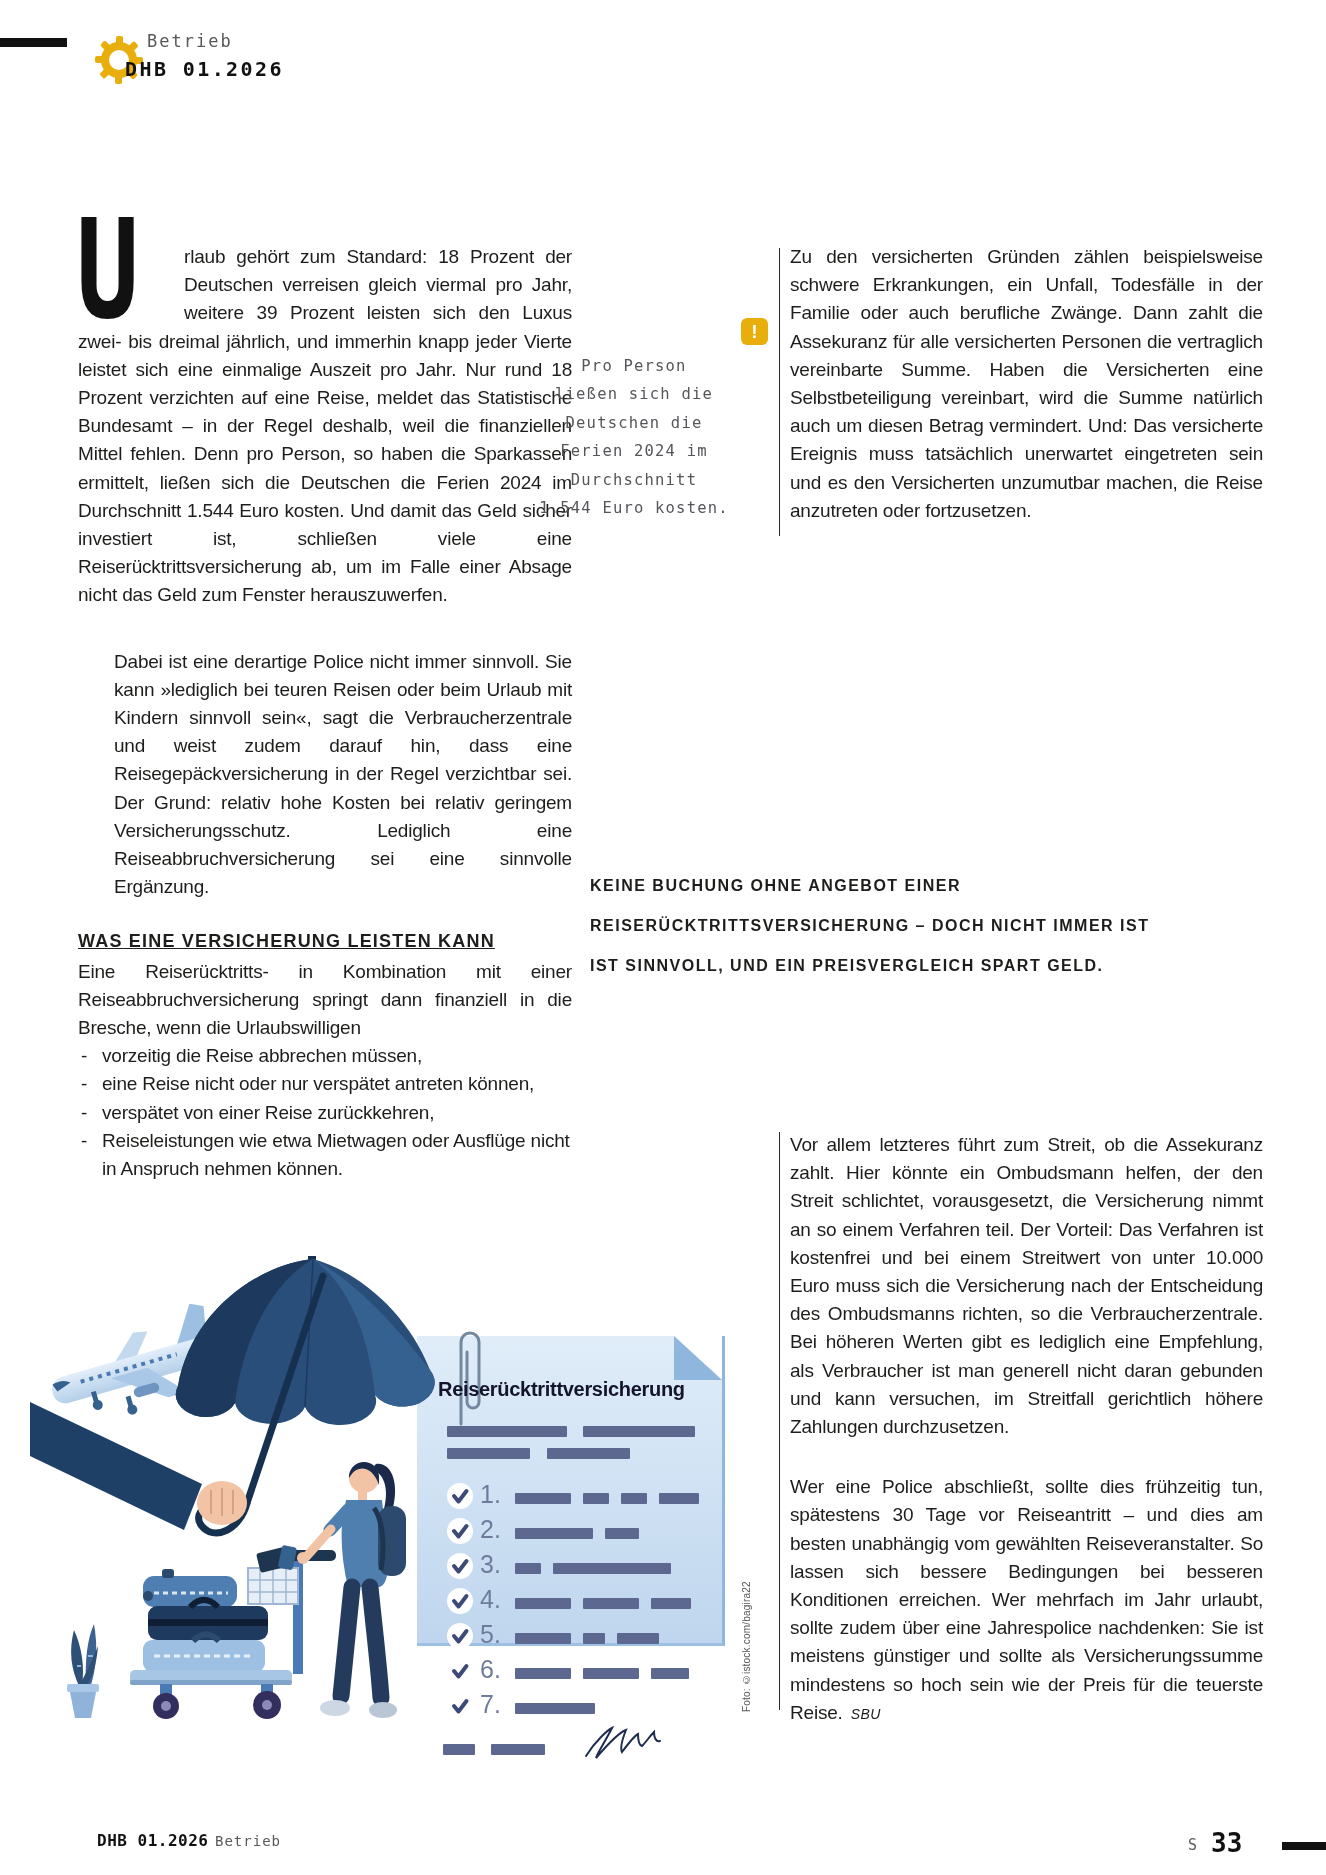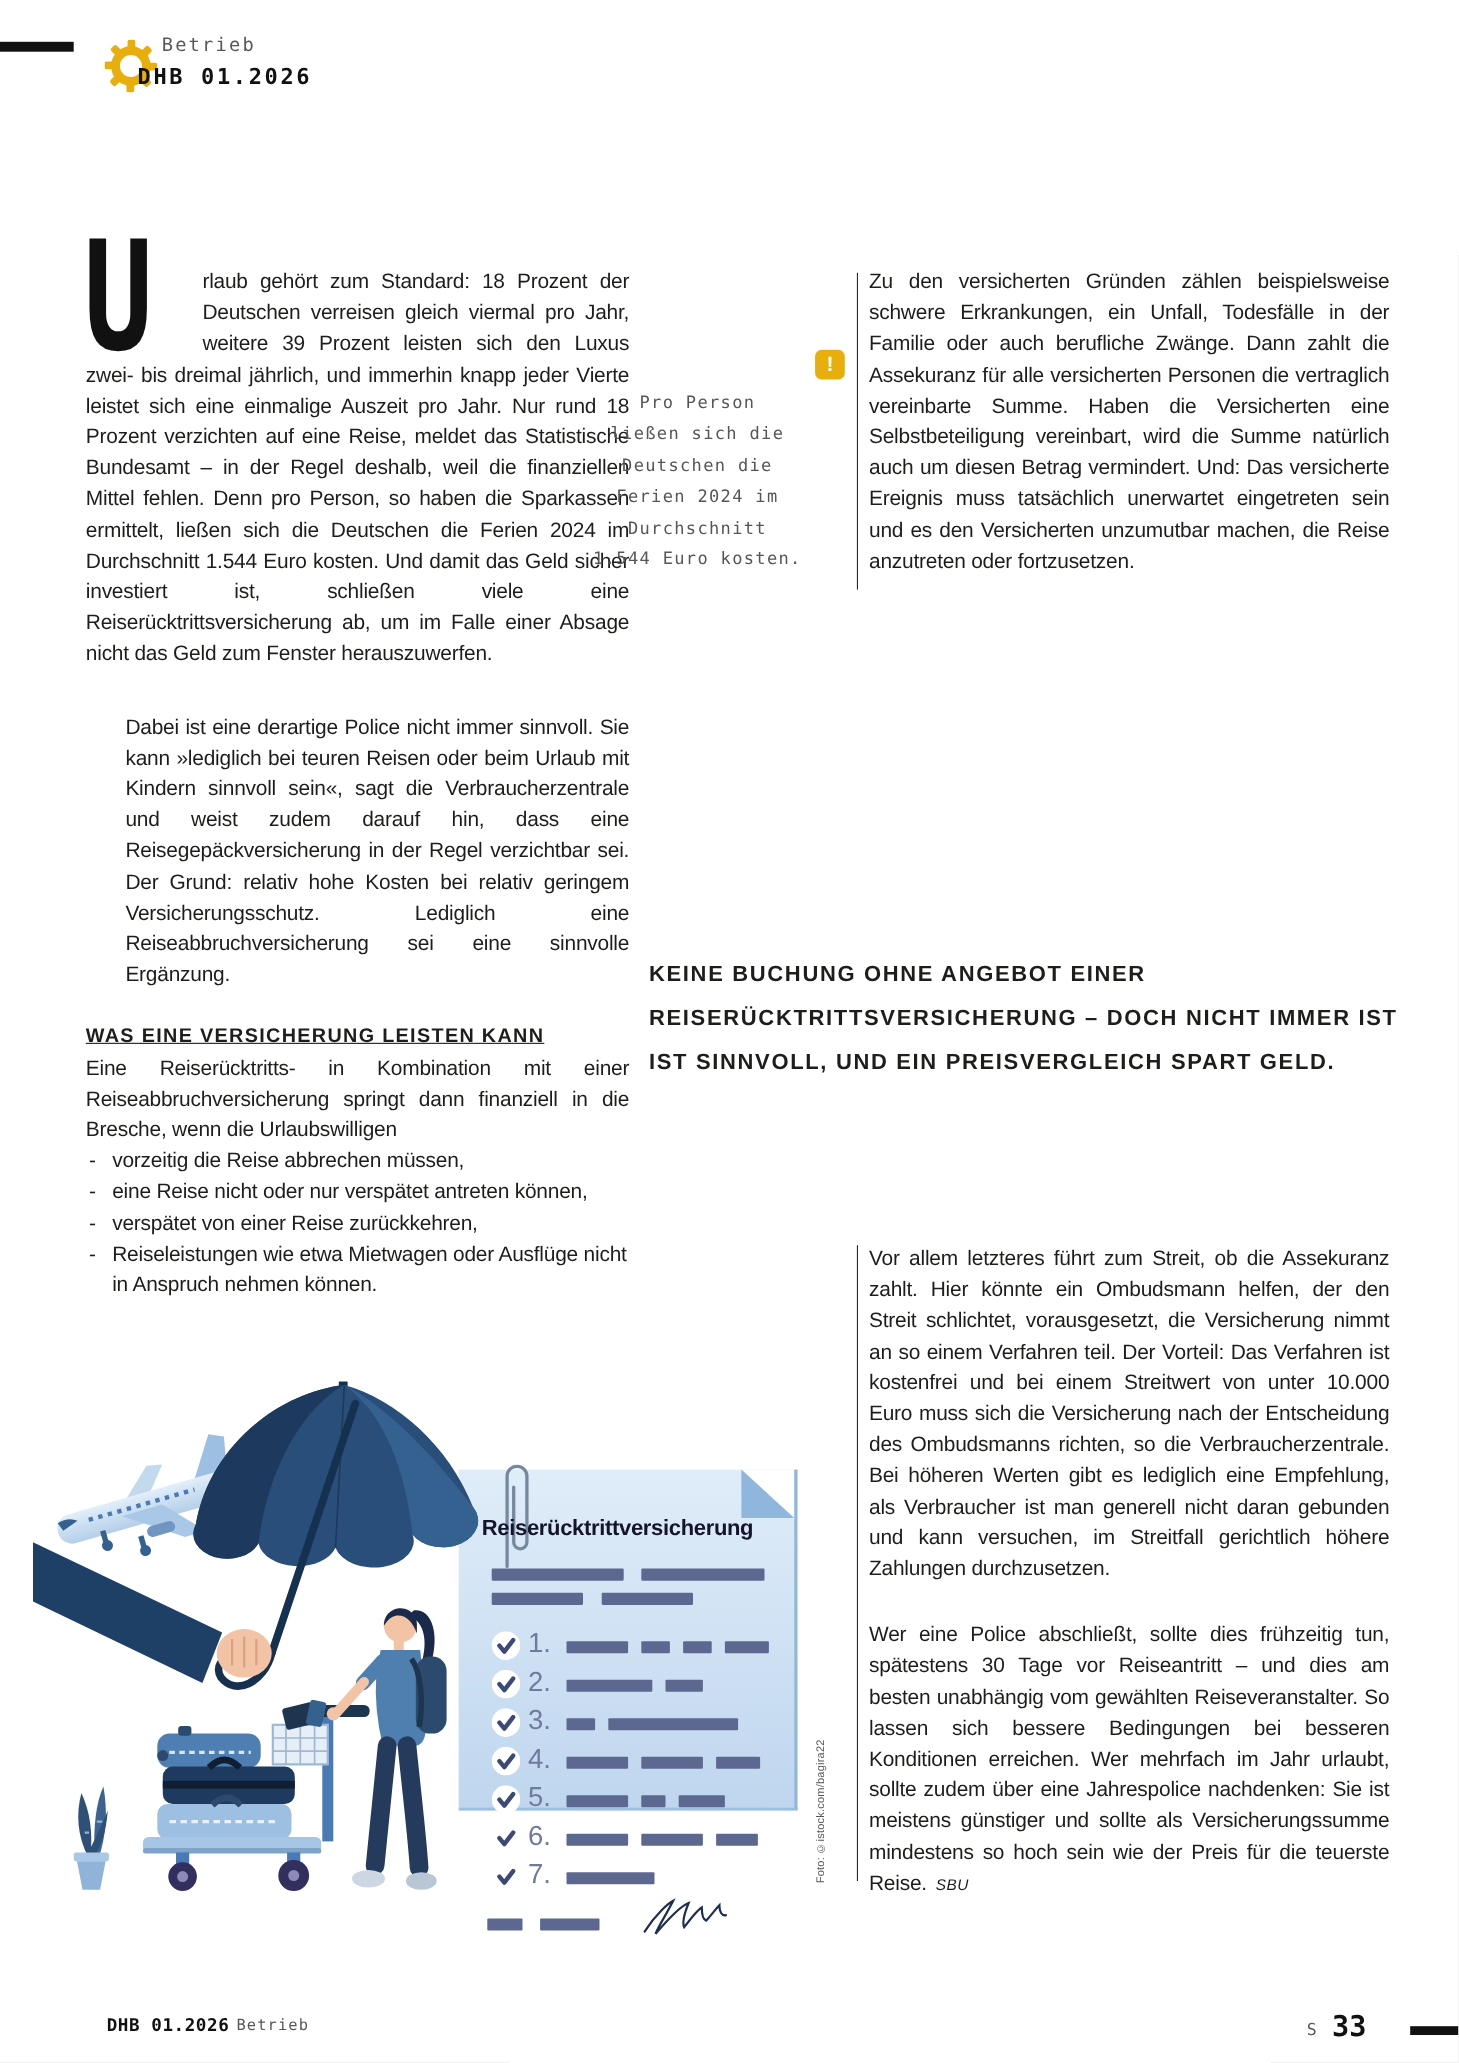--- a/index.html
+++ b/index.html
@@ -28,21 +28,21 @@
   #pq-text{left:500px;top:352px;width:268px;text-align:center;font-size:15.5px;line-height:28.4px;
            letter-spacing:1.2px;color:#55565a;}
   
   .vrule{width:1px;background:#2a2a2a;}
   #vr1{left:779px;top:248px;height:288px;}
   #vr2{left:779px;top:1132px;height:578px;}
   #col2top{left:790px;top:243px;width:473px;}
   
   #headline{left:588px;top:660px;font-family:"DejaVu Sans Mono",monospace;font-weight:bold;
             font-size:78px;line-height:88px;letter-spacing:5px;color:#1d1d1b;}
-  #standfirst{left:590px;top:866px;font-size:20px;line-height:40px;font-weight:bold;
+  #standfirst{left:590px;top:866px;font-size:16px;line-height:40px;font-weight:bold;
               letter-spacing:1.5px;color:#1d1d1b;}
   #col2bot{left:790px;top:1131px;width:473px;}
   #col2bot .pb2{margin-top:32px;}
   .author{font-style:italic;font-weight:normal;font-size:14px;letter-spacing:0.5px;margin-left:8px;}
   
   #illu{left:30px;top:1256px;width:710px;height:480px;z-index:3;}
   
   #doc{left:417px;top:1336px;width:308px;height:310px;z-index:2;
        background:linear-gradient(#e0edf9,#bfd6ee);
        border-right:3px solid #8fb6dc;border-bottom:3px solid #9dbfe2;box-sizing:border-box;}

